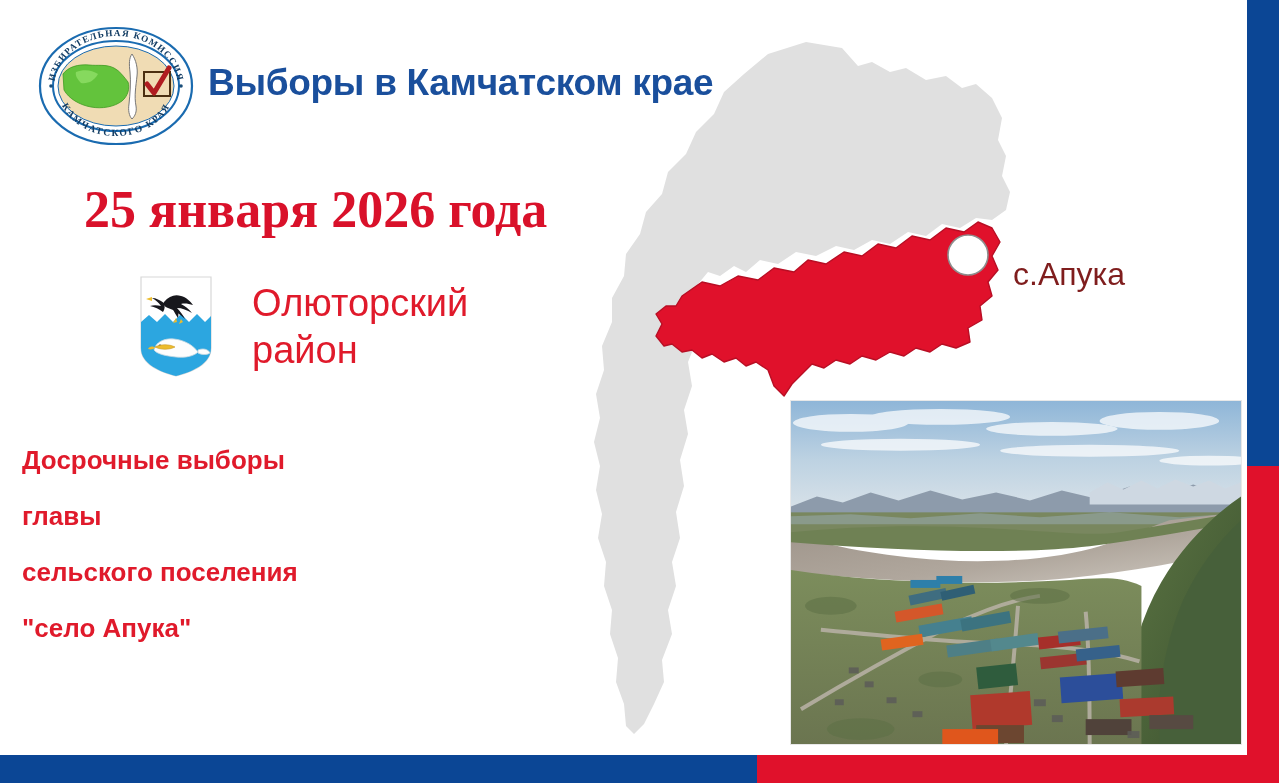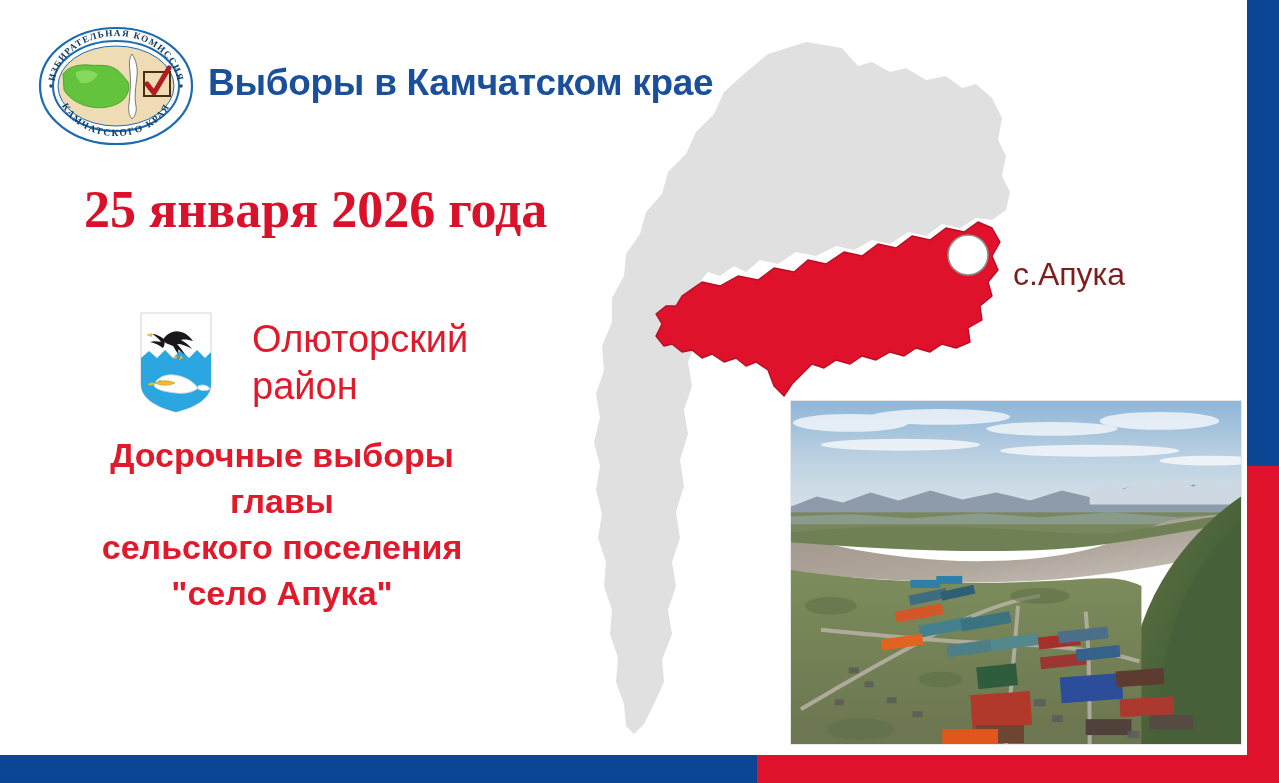--- a/index.html
+++ b/index.html
@@ -52,21 +52,20 @@
     white-space: nowrap;
   }
 
   
   .district-row {
     position: absolute;
     left: 140px;
     top: 276px;
     display: flex;
     align-items: flex-start;
-    margin-top: 36px;
   }
   .district-coa {
     width: 72px;
     height: 101px;
     flex: 0 0 auto;
   }
   .district-coa svg { display: block; width: 100%; height: 100%; }
   .district-name {
     margin-left: 40px;
     font-size: 38px;
@@ -75,23 +74,22 @@
     white-space: pre-line;
     padding-top: 4px;
   }
 
   
   .main-headline {
     position: absolute;
     left: 22px;
     top: 432px;
     width: 520px;
-    text-align: center;
-    font-size: 34px;
-    line-height: 46px;
+    font-size: 26px;
+    line-height: 56px;
     font-weight: bold;
     color: #e01a2b;
     white-space: pre-line;
   }
 
   
   .map-wrap {
     position: absolute;
     left: 506px;
     top: 14px;

